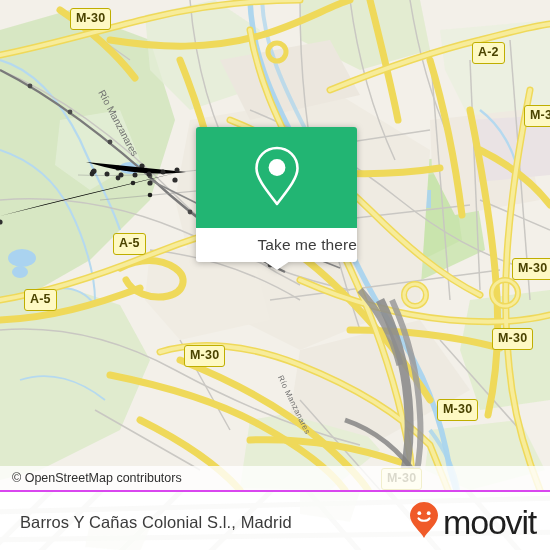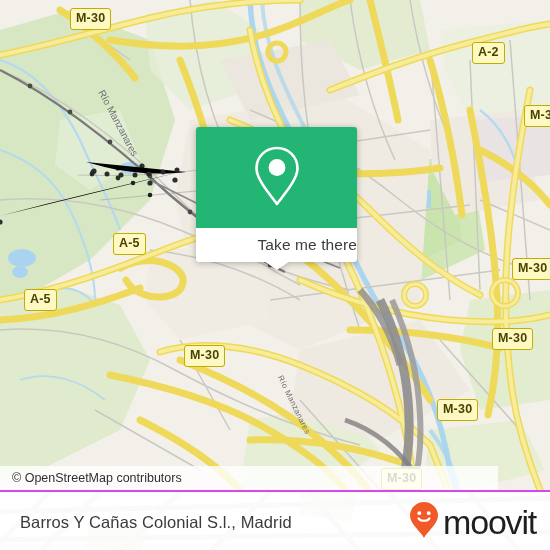--- a/index.html
+++ b/index.html
@@ -100,21 +100,21 @@
     border-right: 13px solid transparent;
     border-top: 9px solid #ffffff;
   }
 
   
   .attribution {
     position: absolute;
     left: 0;
     top: 466px;
     height: 24px;
-    width: 498px;
+    width: 550px;
     display: flex;
     align-items: center;
     background: rgba(255,255,255,0.80);
     box-sizing: border-box;
     padding-left: 12px;
     z-index: 5;
   }
   .attribution span {
     color: #2f2f2f;
     font-size: 12.5px;

